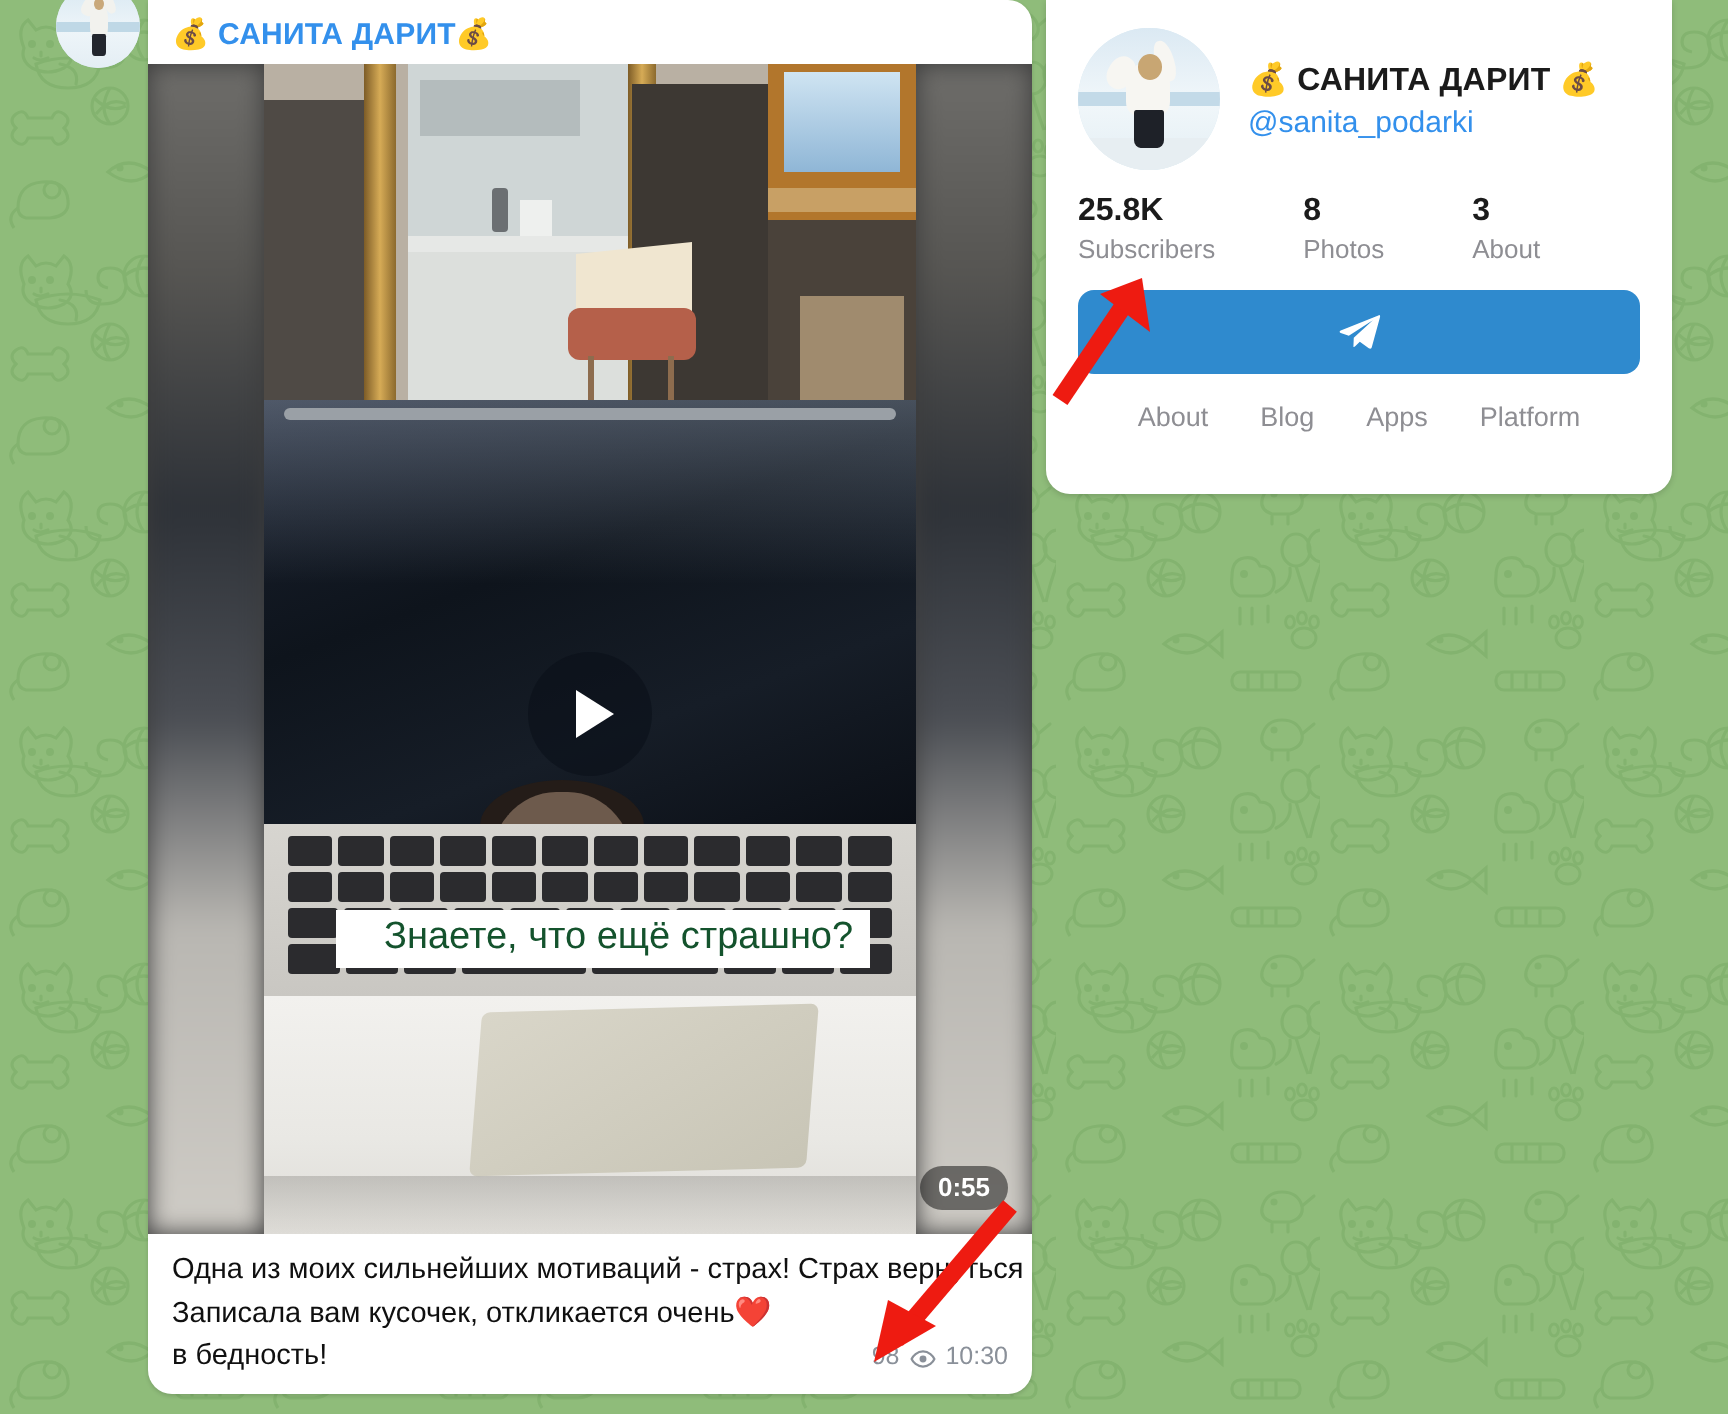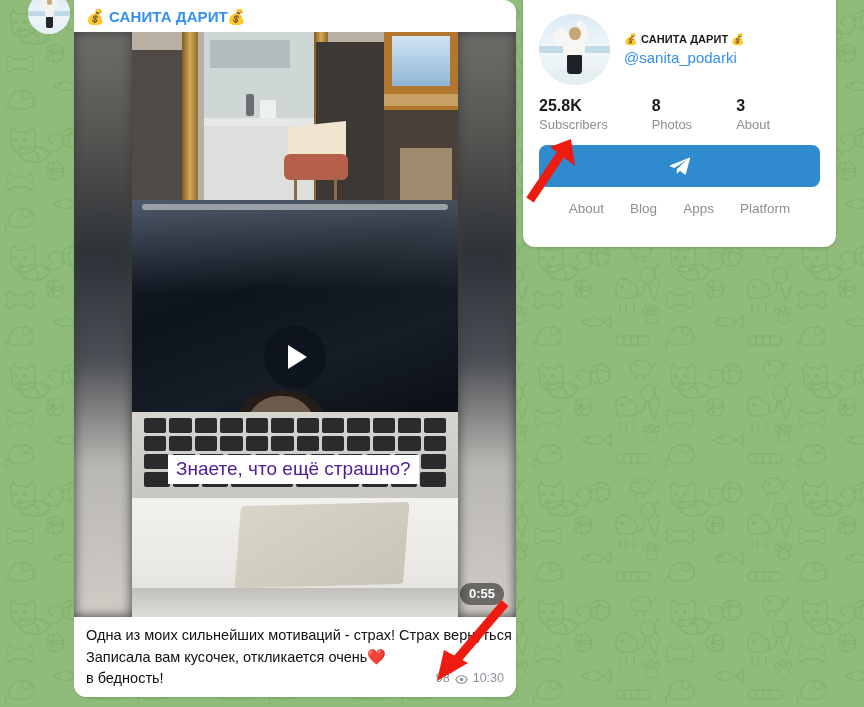--- a/index.html
+++ b/index.html
@@ -157,23 +157,23 @@
   .table-shadow {
     position:absolute; left:0; top:556px; width:326px; height:29px;
     background:linear-gradient(180deg,rgba(150,148,143,.45),rgba(255,255,255,0));
   }
 
   
   #subtitle-banner {
     position:absolute;
     left:94px; top:423px;
     background:#ffffff;
-    padding:3px 8px 4px 8px;
+    padding:3px 8px 4px 24px;
     font-size:19px;
-    color:#4c1d95;
+    color:#14532d;
     white-space:nowrap;
     font-family:"Liberation Sans", sans-serif;
     z-index: 6;
   }
 
   
   #play-button {
     position:absolute;
     left:50%; top:325px; transform:translate(-50%,-50%);
     width:62px; height:62px;
@@ -238,21 +238,21 @@
   #profile-avatar .pa-sky { position:absolute; inset:0; background:linear-gradient(#dbe9f3 0%,#f1f7fa 52%,#e3eef4 100%); }
   #profile-avatar .pa-horizon { position:absolute; left:0;right:0; top:45%; height:10%; background:#c3dae8; }
   #profile-avatar .pa-sand { position:absolute; left:0;right:0; bottom:0; height:22%; background:#e7eef2; }
   #profile-avatar .pa-top { position:absolute; left:34%; top:26%; width:31%; height:36%; background:#f7f6f2; border-radius:38% 38% 28% 28%; }
   #profile-avatar .pa-legs { position:absolute; left:39%; top:58%; width:21%; height:26%; background:#1e2128; border-radius:8% 8% 22% 22%; }
   #profile-avatar .pa-armL { position:absolute; left:21%; top:20%; width:19%; height:24%; background:#f7f6f2; border-radius:45%; transform:rotate(30deg); }
   #profile-avatar .pa-armR { position:absolute; left:55%; top:8%; width:13%; height:30%; background:#f7f6f2; border-radius:45%; transform:rotate(-18deg); }
   #profile-avatar .pa-hair { position:absolute; left:42%; top:18%; width:17%; height:18%; background:#c8a673; border-radius:50%; }
 
   #profile-names { margin-left:14px; }
-  #profile-title { font-size:11px; font-weight:700; color:#1b1b1b; white-space:nowrap; letter-spacing:.1px; }
+  #profile-title { font-size:16px; font-weight:700; color:#1b1b1b; white-space:nowrap; letter-spacing:.1px; }
   #profile-username { font-size:15px; color:#3390ec; margin-top:3px; }
 
   #stats { display:flex; padding:12px 0 0 16px; }
   #stats .stat { margin-right:44px; }
   #stats .stat:last-child { margin-right:0; }
   #stats .stat-value { font-size:16px; font-weight:700; color:#1b1b1b; }
   #stats .stat-label { font-size:13px; color:#8e8e93; margin-top:2px; }
 
   #download-button {
     margin:13px 16px 0 16px;

